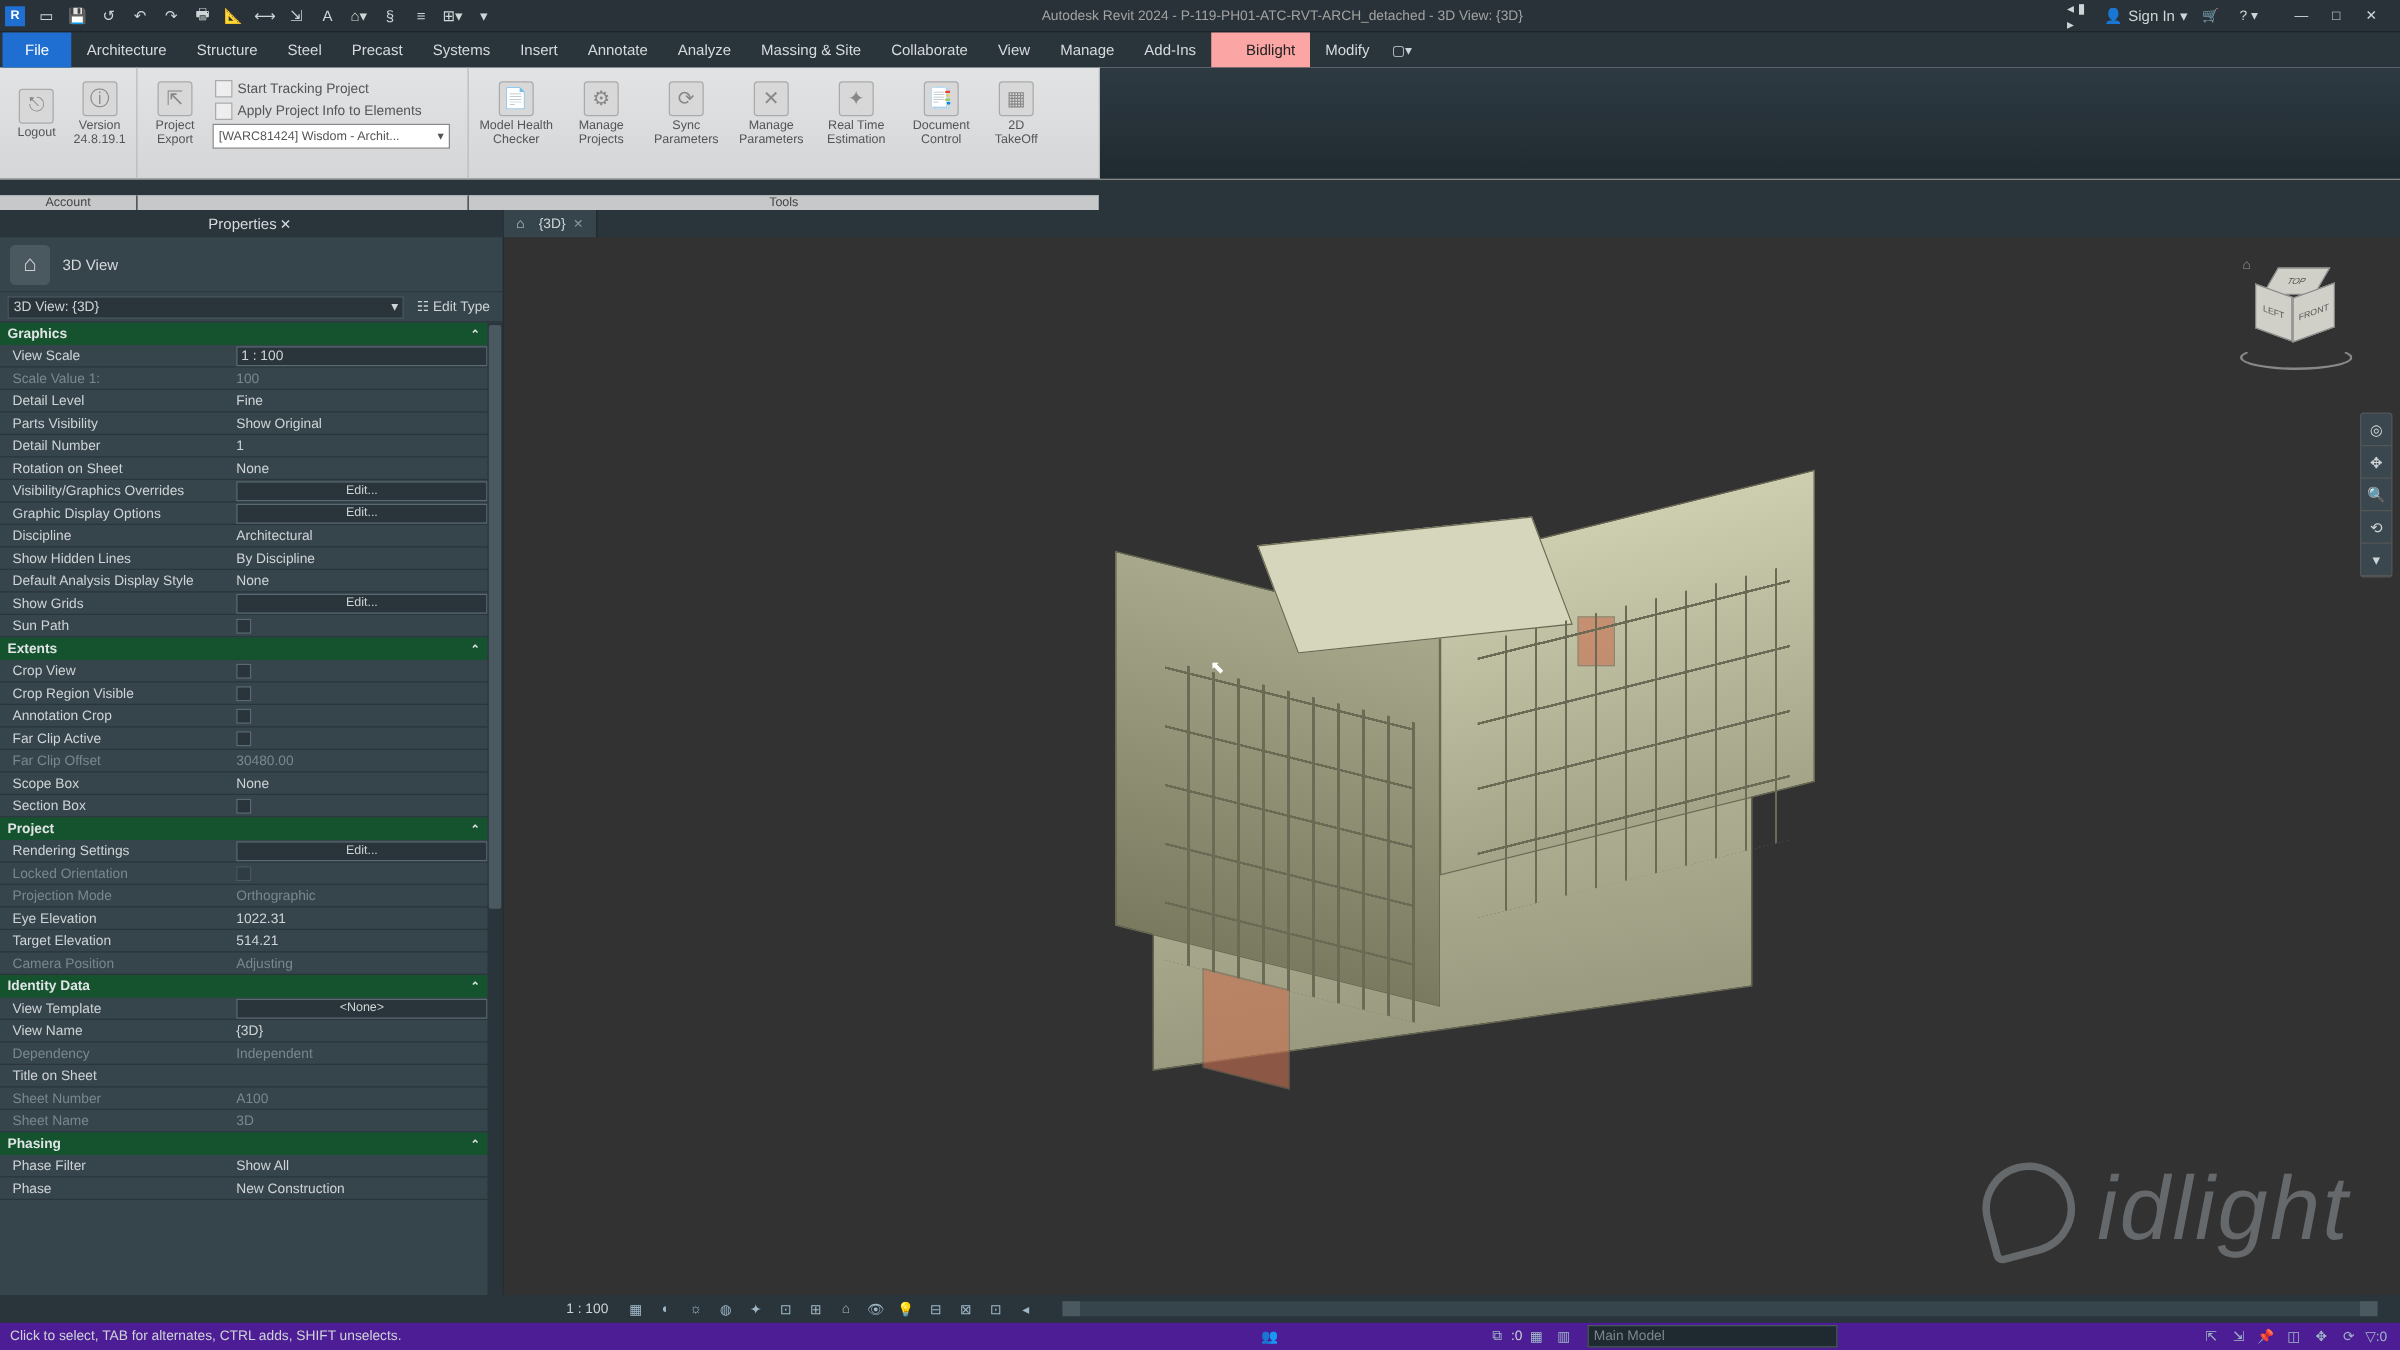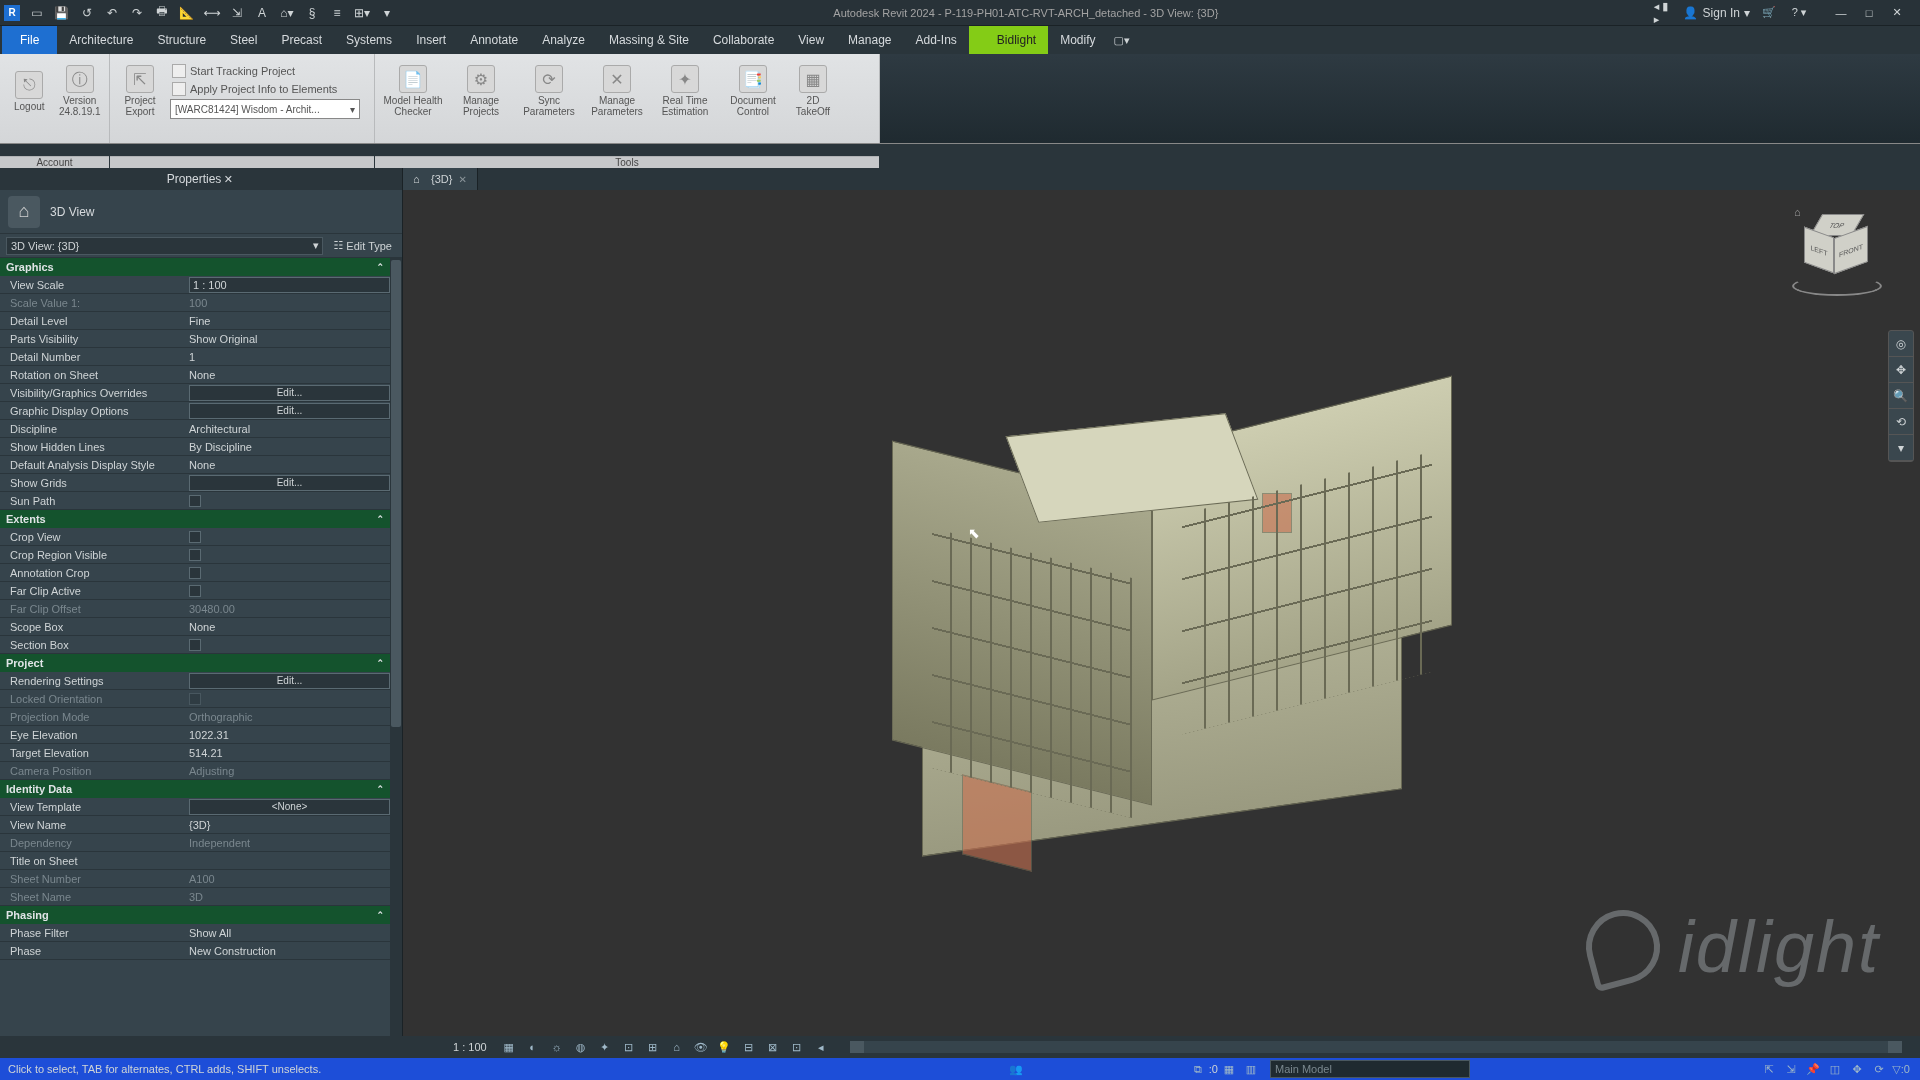--- a/index.html
+++ b/index.html
@@ -14,21 +14,21 @@
 .title-right { display: flex; align-items: center; gap: 8px; padding-right: 6px; }
 .title-right .rbtn { width: 22px; height: 22px; display: flex; align-items: center; justify-content: center; color: #cfd4d6; }
 .signin { color: #cfd4d6; font-size: 12px; display: flex; align-items: center; gap: 4px; }
 .win-controls { display: flex; gap: 2px; margin-left: 10px; }
 .win-controls div { width: 26px; height: 22px; display: flex; align-items: center; justify-content: center; color: #cfd4d6; }
 
 
 .ribbon-tabs { height: 28px; background: #2a353b; display: flex; align-items: stretch; padding-left: 2px; }
 .file-tab { background: #1e6fd1; color: #fff; padding: 0 18px; display: flex; align-items: center; font-size: 12px; }
 .rtab { padding: 0 12px; display: flex; align-items: center; color: #d6dadd; font-size: 12px; cursor: pointer; }
-.rtab.active { background: #84cc16; color: #222; padding-left: 28px; }
+.rtab.active { background: #fca5a5; color: #222; padding-left: 28px; }
 .end-trigger { width: 28px; display: flex; align-items: center; justify-content: center; color: #cfd4d6; }
 
 
 .ribbon-panel { height: 90px; background: linear-gradient(#e1e3e5,#d4d6d8); display: flex; border-bottom: 1px solid #888; }
 .panel-group { border-right: 1px solid #b8babc; display: flex; flex-direction: column; }
 .panel-body { flex: 1; display: flex; align-items: center; padding: 2px 4px; }
 .panel-label { height: 16px; background: #c6c8ca; color: #444; font-size: 10px; display: flex; align-items: center; justify-content: center; border-top: 1px solid #b0b2b4; margin-top: 28px; }
 .big-btn { display: flex; flex-direction: column; align-items: center; justify-content: center; width: 52px; height: 70px; color: #555; font-size: 10px; text-align: center; line-height: 11px; gap: 2px; }
 .big-btn .bicon { width: 28px; height: 28px; background: #d8d8d8; border: 1px solid #aaa; border-radius: 3px; display: flex; align-items: center; justify-content: center; font-size: 16px; color: #888; }
 .small-btn-row { display: flex; flex-direction: column; gap: 2px; padding: 2px 4px; }
@@ -93,33 +93,33 @@
 .navcube .cube { width: 66px; height: 58px; margin: 10px auto 0; position: relative; }
 .navcube .cube-face { position: absolute; background: #d0d0c8; border: 1px solid #888; font-size: 7px; color: #555; display: flex; align-items: center; justify-content: center; }
 .navcube .ring { position: absolute; bottom: 8px; left: 10px; right: 10px; height: 20px; border: 2px solid #888; border-radius: 50%; border-top-color: transparent; }
 .navcube .home-ic2 { position: absolute; top: 2px; left: 12px; width: 12px; height: 12px; color: #999; }
 
 
 .navbar-right { position: absolute; right: 6px; top: 140px; width: 26px; background: #3a474e; border: 1px solid #555; border-radius: 3px; display: flex; flex-direction: column; }
 .navbar-right .nbtn { height: 26px; display: flex; align-items: center; justify-content: center; color: #cfd4d6; font-size: 12px; border-bottom: 1px solid #555; }
 
 
-.watermark { position: absolute; right: 40px; bottom: 44px; font-size: 72px; font-weight: 300; color: rgba(200,210,215,0.35); letter-spacing: 2px; display: flex; align-items: center; gap: 10px; font-style: italic; }
+.watermark { position: absolute; right: 40px; bottom: 24px; font-size: 72px; font-weight: 300; color: rgba(200,210,215,0.35); letter-spacing: 2px; display: flex; align-items: center; gap: 10px; font-style: italic; }
 .watermark .wm-icon { width: 90px; height: 90px; position: relative; }
 .watermark .wm-icon::before { content:""; position:absolute; inset:8px; border: 6px solid rgba(200,210,215,0.35); border-radius: 50% 50% 50% 10%; transform: rotate(-15deg); }
 
 
 .view-ctrl-bar { height: 22px; background: #2a353b; display: flex; align-items: center; padding: 0 6px; gap: 4px; position: relative; }
 .view-ctrl-bar .scale { color: #cfd4d6; font-size: 11px; padding: 0 8px 0 40px; }
 .view-ctrl-bar .vbtn { width: 20px; height: 18px; display: flex; align-items: center; justify-content: center; color: #9fb8c8; font-size: 11px; }
 .view-ctrl-bar .h-scroll { position: absolute; left: 850px; right: 18px; height: 12px; top: 5px; background: #36444c; }
 .view-ctrl-bar .h-scroll .arrow { position: absolute; width: 14px; height: 12px; background: #4a5860; top: 0; }
 
 
-.status-bar { height: 22px; background: #1d4ed8; display: flex; align-items: center; padding: 0 8px; color: #cfd4d6; font-size: 11px; }
+.status-bar { height: 22px; background: #4c1d95; display: flex; align-items: center; padding: 0 8px; color: #cfd4d6; font-size: 11px; }
 .status-bar .hint { flex: 0 0 auto; }
 .status-bar .spacer { flex: 1; }
 .status-bar .sbbtn { width: 20px; height: 18px; display: flex; align-items: center; justify-content: center; color: #9fb8c8; margin: 0 1px; }
 .status-bar .main-model { width: 200px; height: 18px; border: 1px solid #4a5860; background: #1f2a30; color: #7a878e; font-size: 11px; padding: 0 4px; display: flex; align-items: center; margin: 0 8px; }
 
 ::-webkit-scrollbar { width: 0; height: 0; }
 </style>
 </head>
 <body>
 

